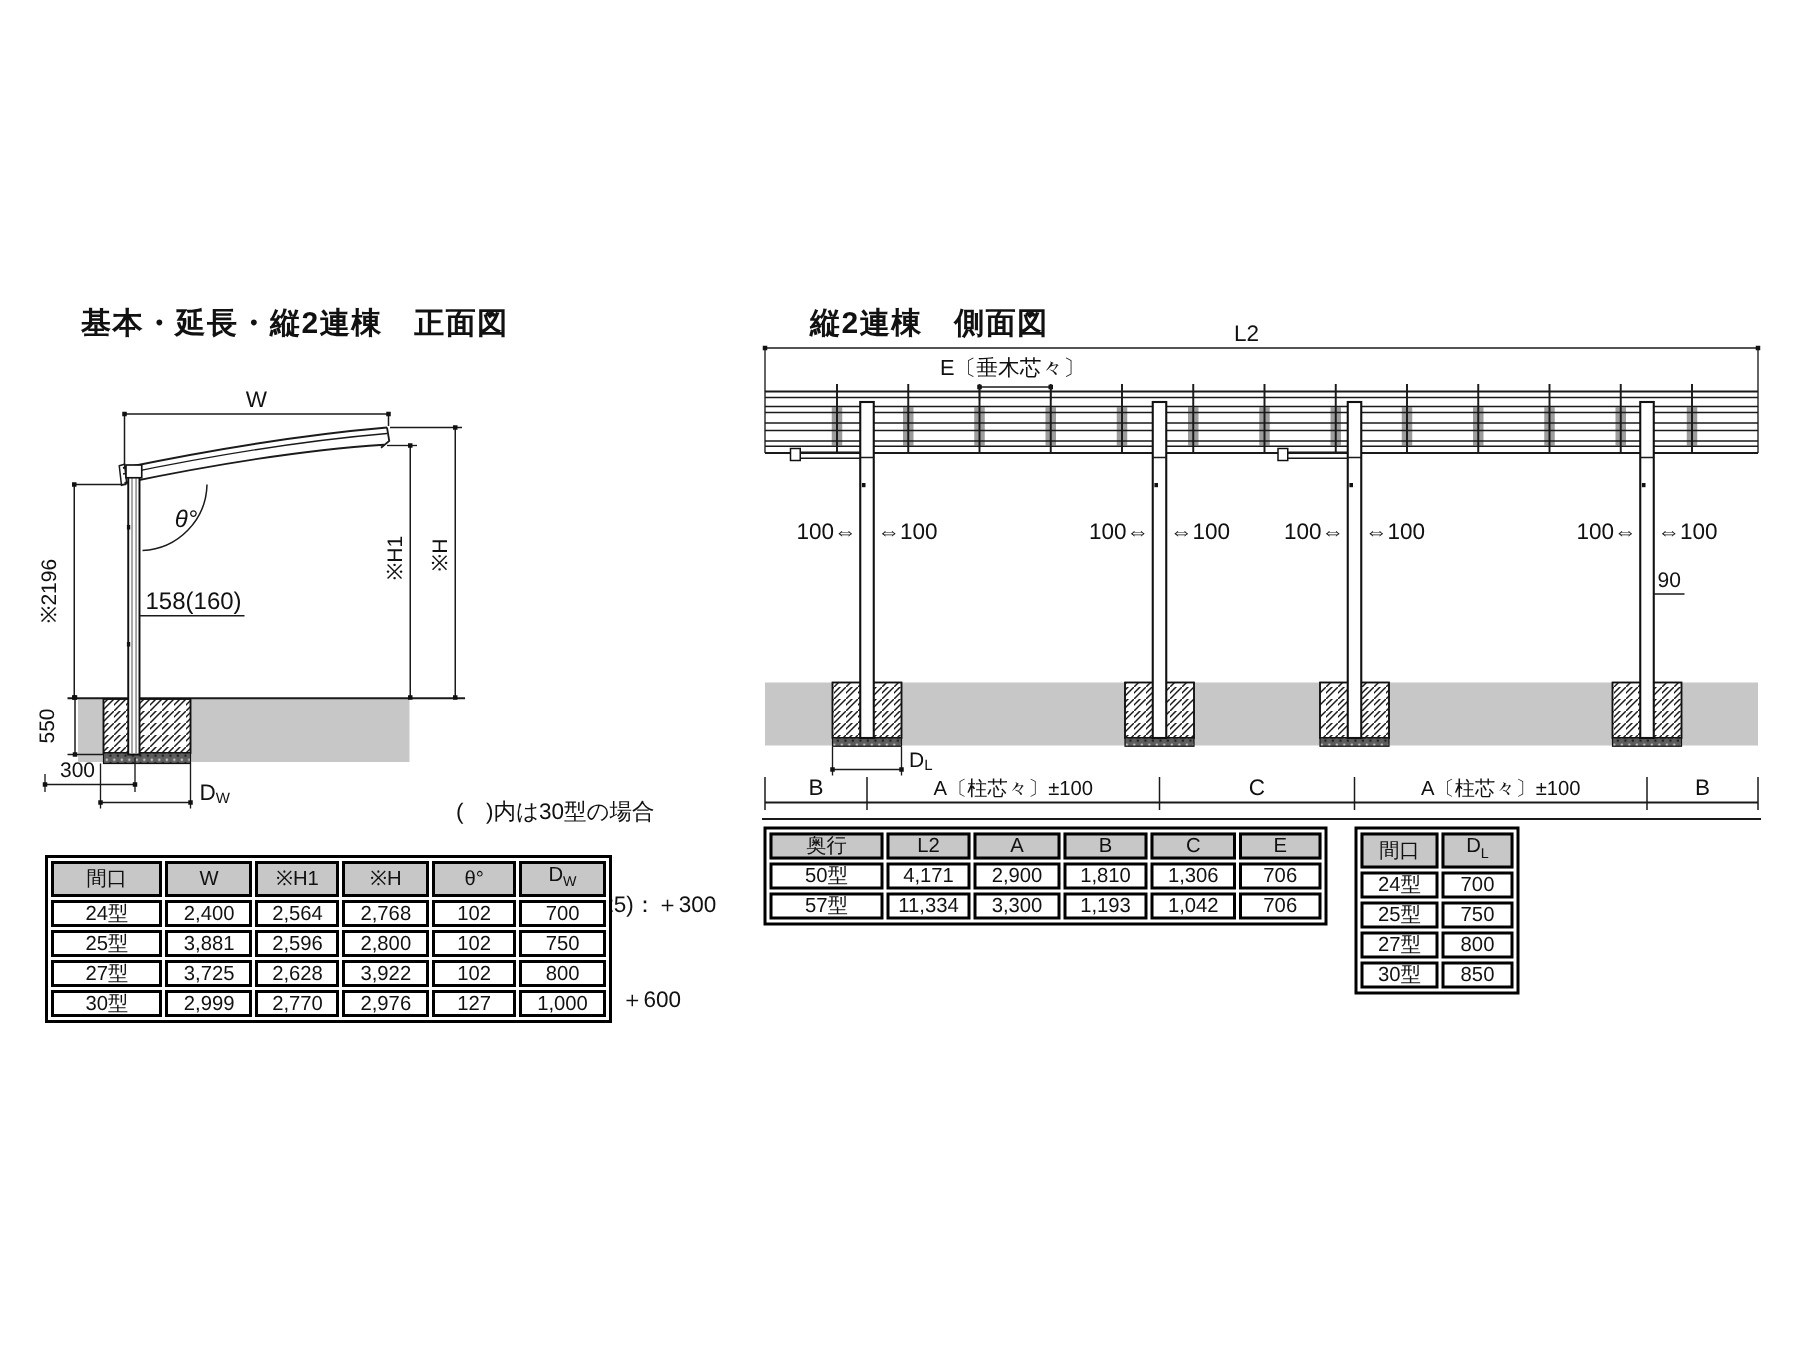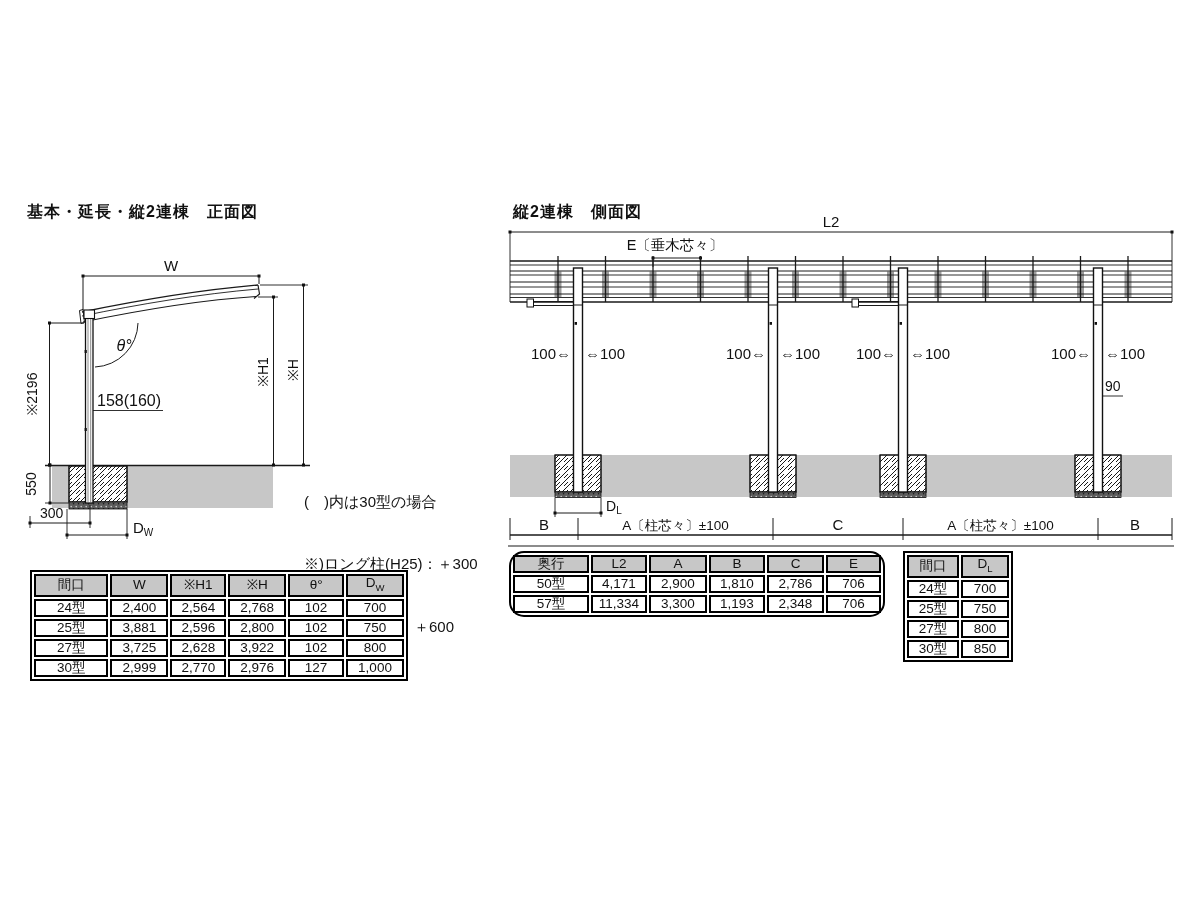--- a/index.html
+++ b/index.html
@@ -1,45 +1,45 @@
 <!DOCTYPE html>
 <html><head>
 <meta charset="utf-8">
 <style>
   html,body{margin:0;padding:0;}
   body{
     width:1200px;height:900px;background:#ffffff;position:relative;
     font-family:"Liberation Sans",sans-serif;color:#111;overflow:hidden;
   }
   .fig-title{
-    position:absolute;font-size:16px;font-weight:bold;letter-spacing:1px;
-    color:#111;white-space:pre;
+    position:absolute;font-size:20px;font-weight:bold;letter-spacing:1px;
+    color:#111;white-space:pre;margin-left:27px;
   }
   .notes{
-    position:absolute;left:304px;top:451px;font-size:15px;line-height:1.38;
+    position:absolute;left:304px;top:491px;font-size:15px;line-height:1.38;
     white-space:pre;color:#111;
   }
   svg{position:absolute;}
   svg line, svg path{stroke:#1a1a1a;fill:none;}
   svg text{font-family:"Liberation Sans",sans-serif;fill:#111;}
   .dot{fill:#111;stroke:none;}
   .ghost{fill:#9c9c9c;stroke:none;}
   table.spec{
     position:absolute;border:2px solid #000;border-collapse:separate;
     border-spacing:2px;background:#fff;table-layout:fixed;
   }
   table.spec th, table.spec td{
     border:2px solid #000;text-align:center;padding:0 1px;height:13px;
     line-height:14px;font-size:13.5px;font-weight:normal;white-space:nowrap;
     overflow:hidden;
   }
   table.spec th{background:#c7c7c7;}
   table.spec sub{font-size:9.5px;}
   #t-width{left:30px;top:570px;width:378px;}
-  #t-depth{left:509px;top:551px;width:336px;border-radius:15px;}
+  #t-depth{left:509px;top:551px;width:336px;}
   #t-front{left:903px;top:551px;width:108px;}
 </style>
 </head>
 <body>
 
 <div class="fig-title" style="left:27px;top:202px">基本・延長・縦2連棟　正面図</div>
 <div class="fig-title" style="left:513px;top:202px">縦2連棟　側面図</div>
 
 <svg id="fv" style="left:20px;top:250px" width="480" height="310" viewBox="0 0 480 310">
   <defs>
@@ -369,29 +369,29 @@
     <th>A</th>
     <th>B</th>
     <th>C</th>
     <th>E</th>
   </tr>
   <tr>
     <td>50型</td>
     <td>4,171</td>
     <td>2,900</td>
     <td>1,810</td>
-    <td>2,786</td>
+    <td>1,306</td>
     <td>706</td>
   </tr>
   <tr>
     <td>57型</td>
     <td>11,334</td>
     <td>3,300</td>
     <td>1,193</td>
-    <td>2,348</td>
+    <td>1,042</td>
     <td>706</td>
   </tr>
 </tbody>
   </table>
 
 <table class="spec" id="t-front">
   <colgroup>
       <col style="width:52px">
       <col style="width:48px">
     </colgroup>

